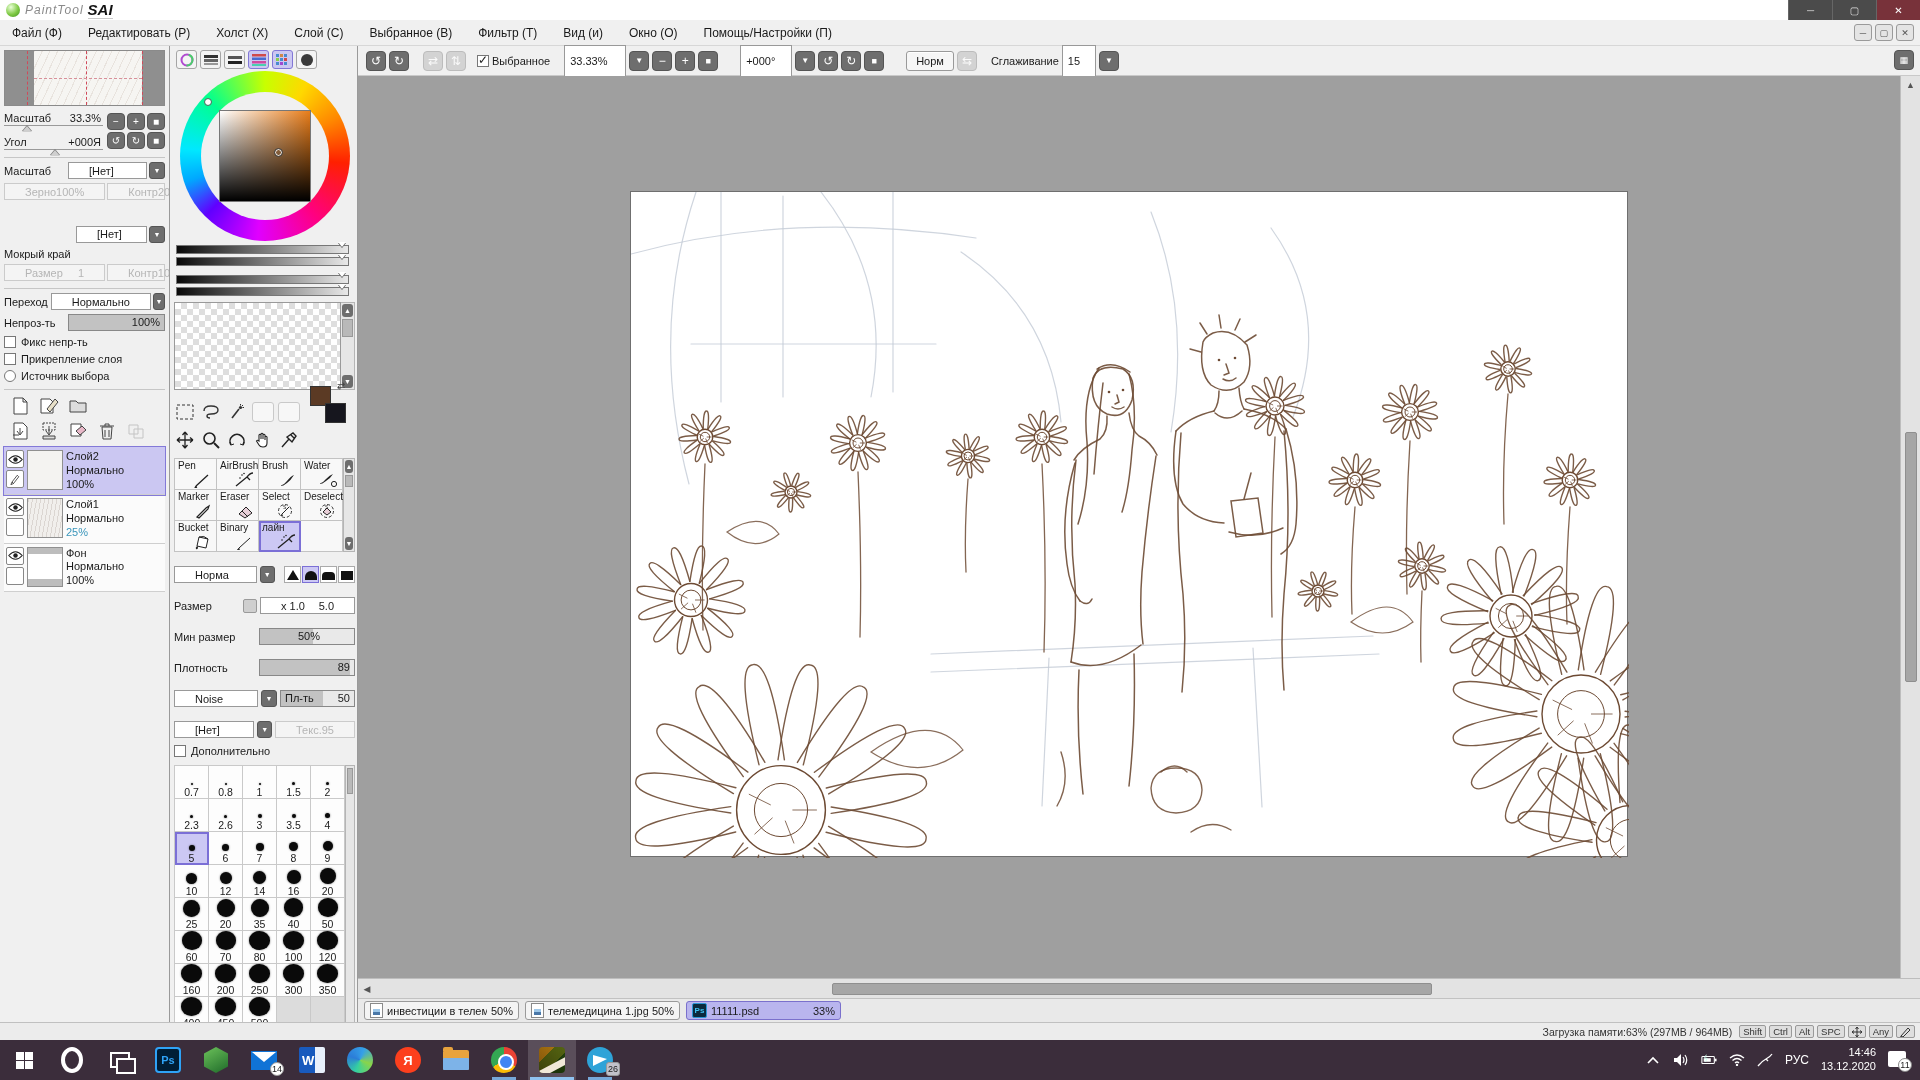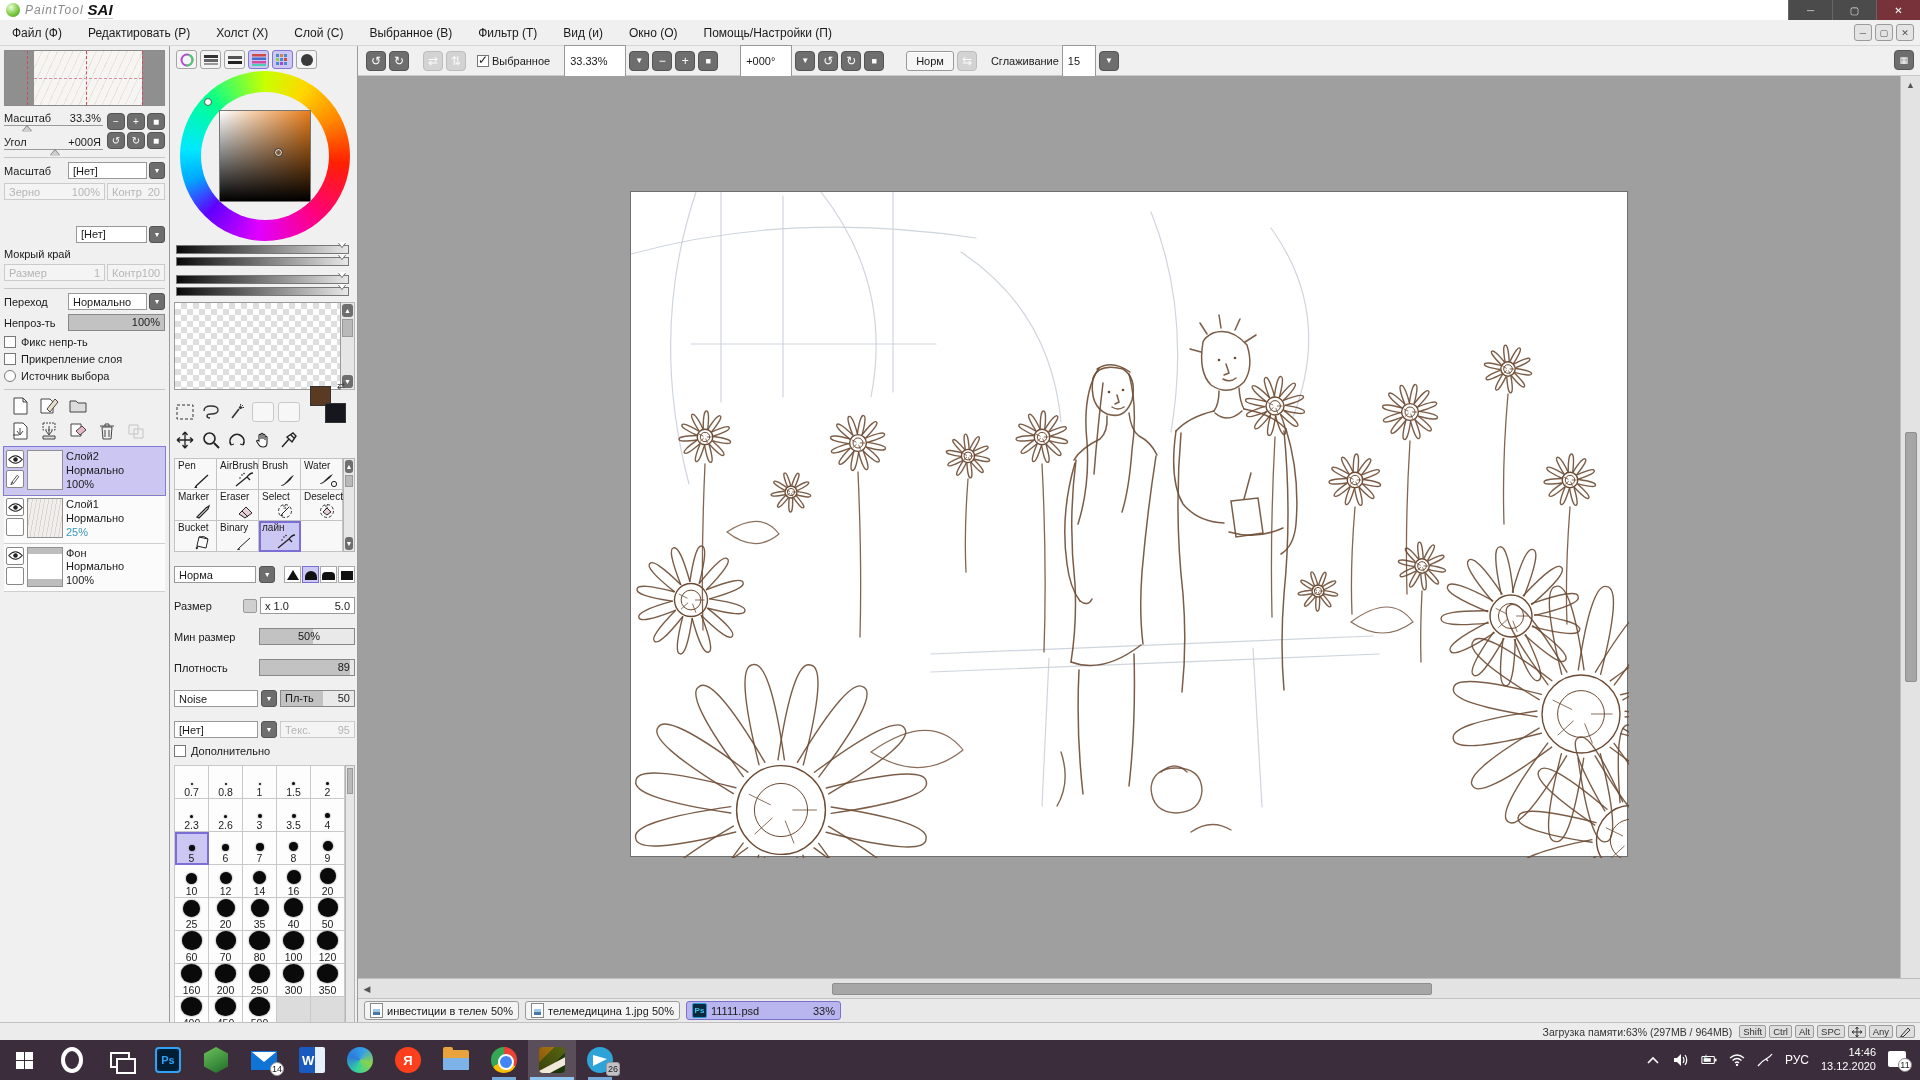--- a/index.html
+++ b/index.html
@@ -39,21 +39,21 @@
   .sl-line { display:flex; justify-content:space-between; font-size:11px; border-bottom:1px solid #9a9a9a; padding:1px 2px 1px 0; position:relative; }
   .sl-marker { position:absolute; bottom:-7px; width:0; height:0; border:5px solid transparent; border-bottom:6px solid #cfcfcf; filter:drop-shadow(0 -1px 0 #777); }
   .pa-btncol { display:grid; grid-template-columns:repeat(3,18px); grid-auto-rows:17px; gap:2px; margin-left:4px; }
   .dk-btn { background:#6e6e6e; border-radius:4px; color:#fff; font-size:10px; display:flex; align-items:center; justify-content:center; border:1px solid #555; }
 
   .divider { height:1px; background:#c6c6c6; margin:7px 0 3px 0; }
 
   .fieldrow { display:flex; align-items:center; margin-top:4px; gap:2px; }
   .fieldrow .lbl { width:62px; font-size:11px; }
   .fieldrow .lbl.wide { width:70px;margin-top:40px; }
-  .box { border:1px solid #999; background:#fff; height:17px; display:flex; align-items:center; padding:0 4px; font-size:11px; }
+  .box { border:1px solid #999; background:#fff; height:17px; display:flex; align-items:center; padding:0 20px; font-size:11px; }
   .box.flex { flex:1 1 auto; }
   .drop-btn { width:16px; height:17px; background:#6e6e6e; border:1px solid #555; border-radius:3px; color:#fff; font-size:7px; display:flex; align-items:center; justify-content:center; }
   .dis { color:#b5b5b5 !important; background:#f4f4f4 !important; border-color:#cbcbcb !important; }
   .slider { border:1px solid #888; background:#e9e9e9; height:17px; position:relative; flex:1 1 auto; font-size:11px; }
   .slider .fill { position:absolute; left:0; top:0; bottom:0; background:#c2c2c2; }
   .slider .val { position:absolute; right:4px; top:1px; }
   .checkrow { display:flex; align-items:center; gap:5px; margin-top:5px; font-size:11px; }
   .cbox { width:12px; height:12px; border:1px solid #777; background:#fff; }
   .cbox.round { border-radius:50%; }
 

